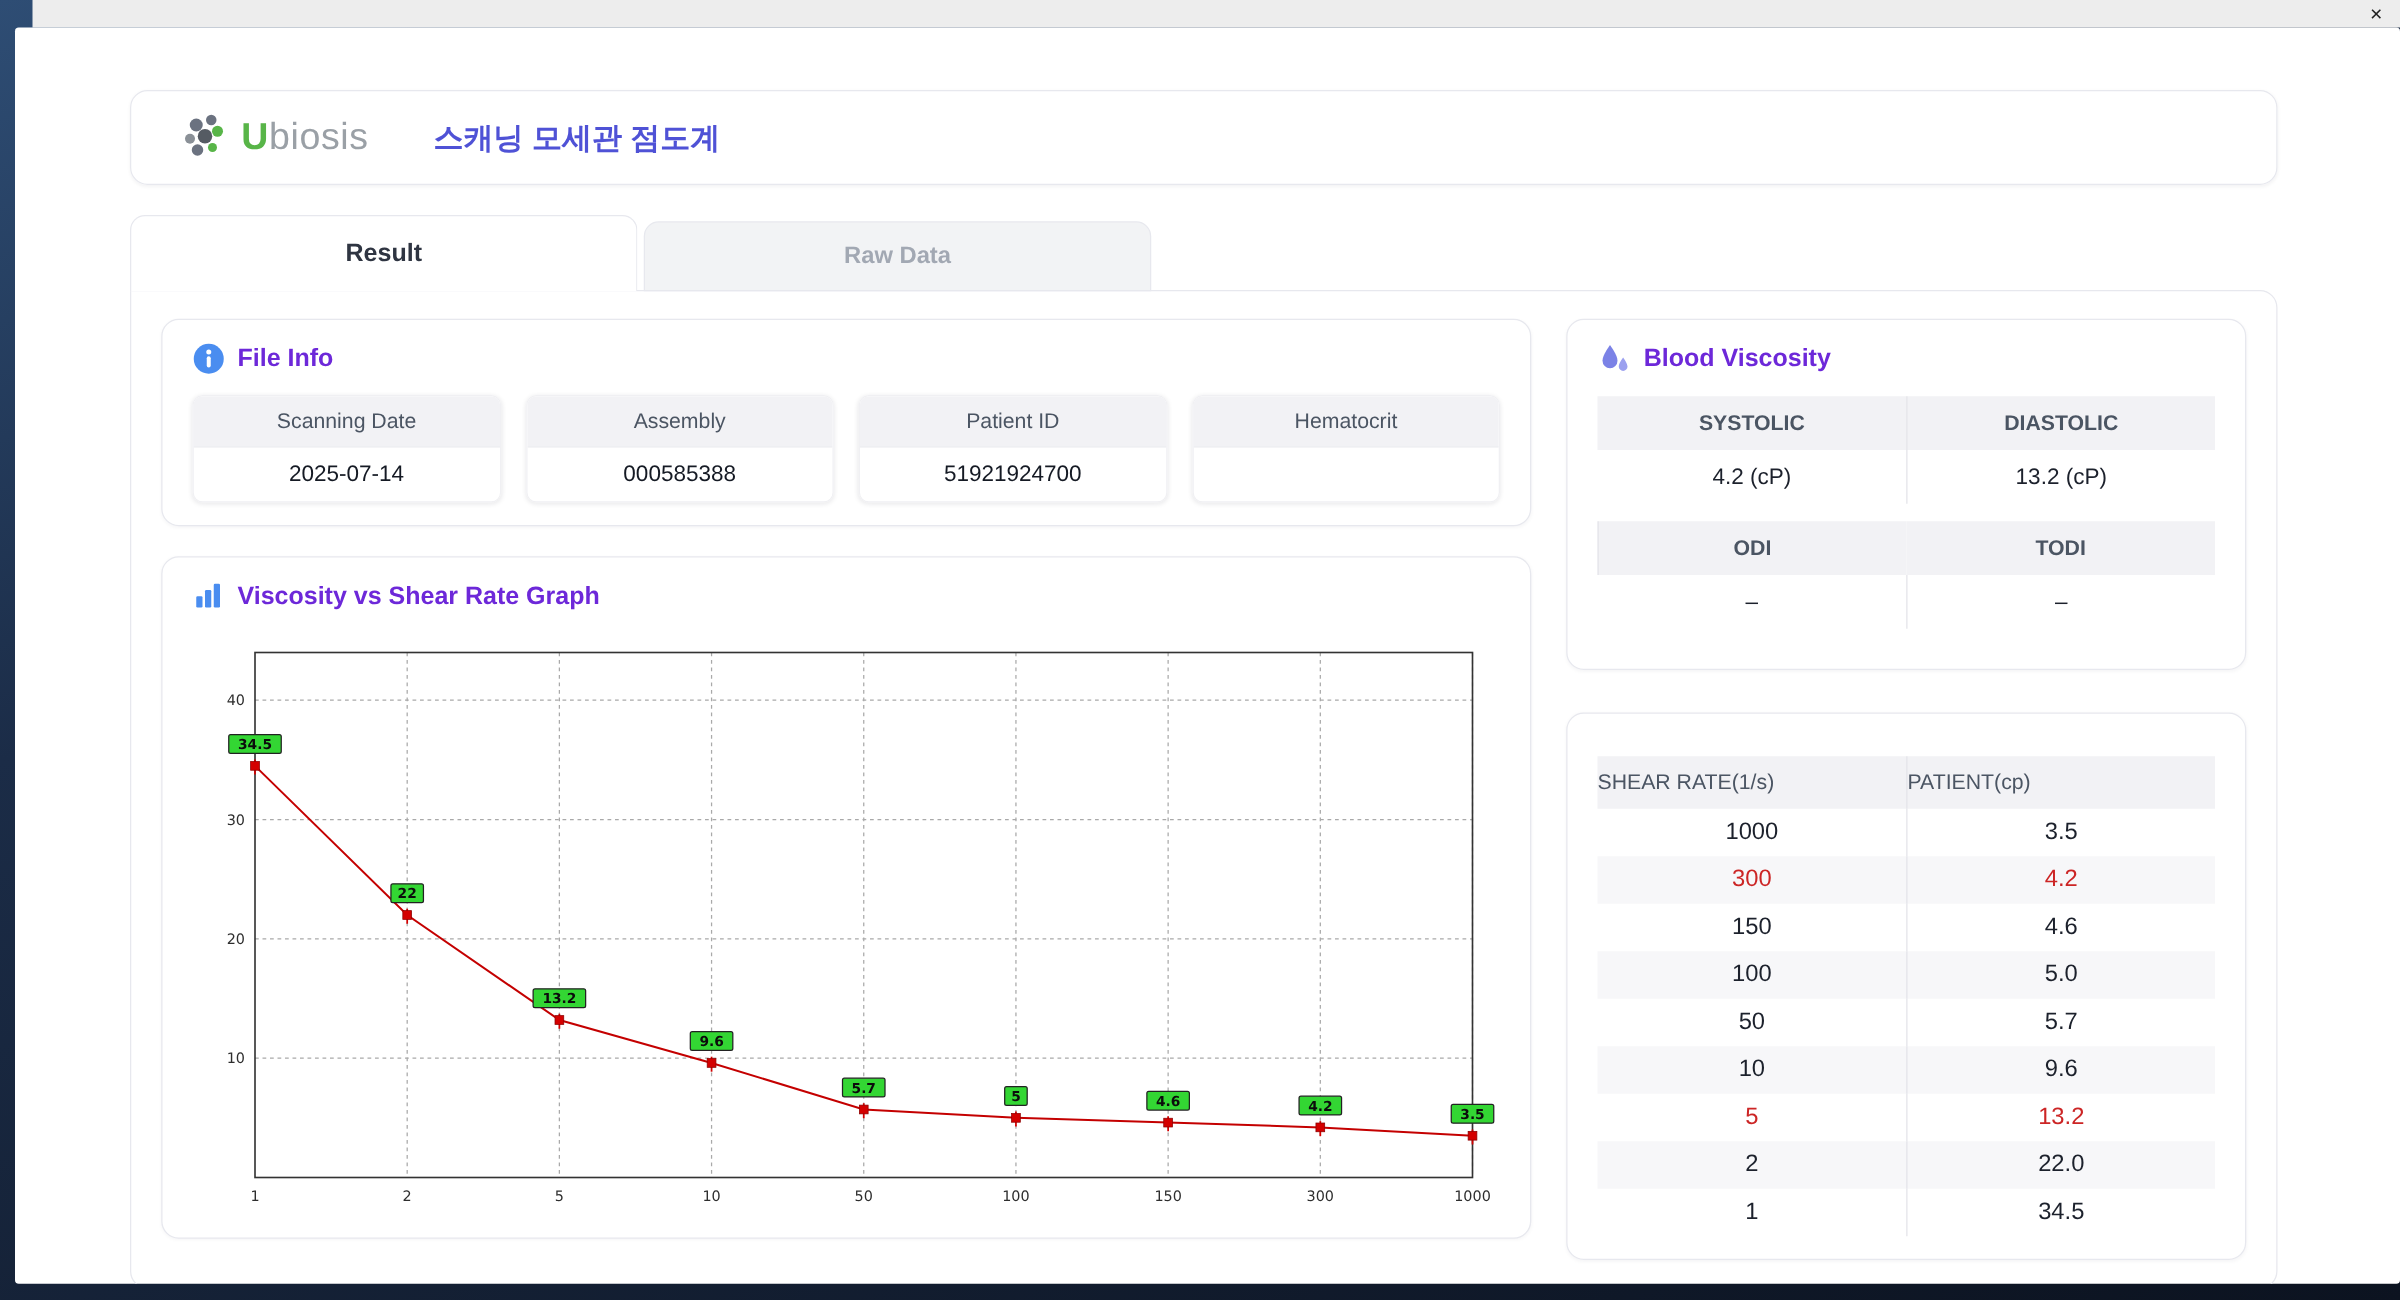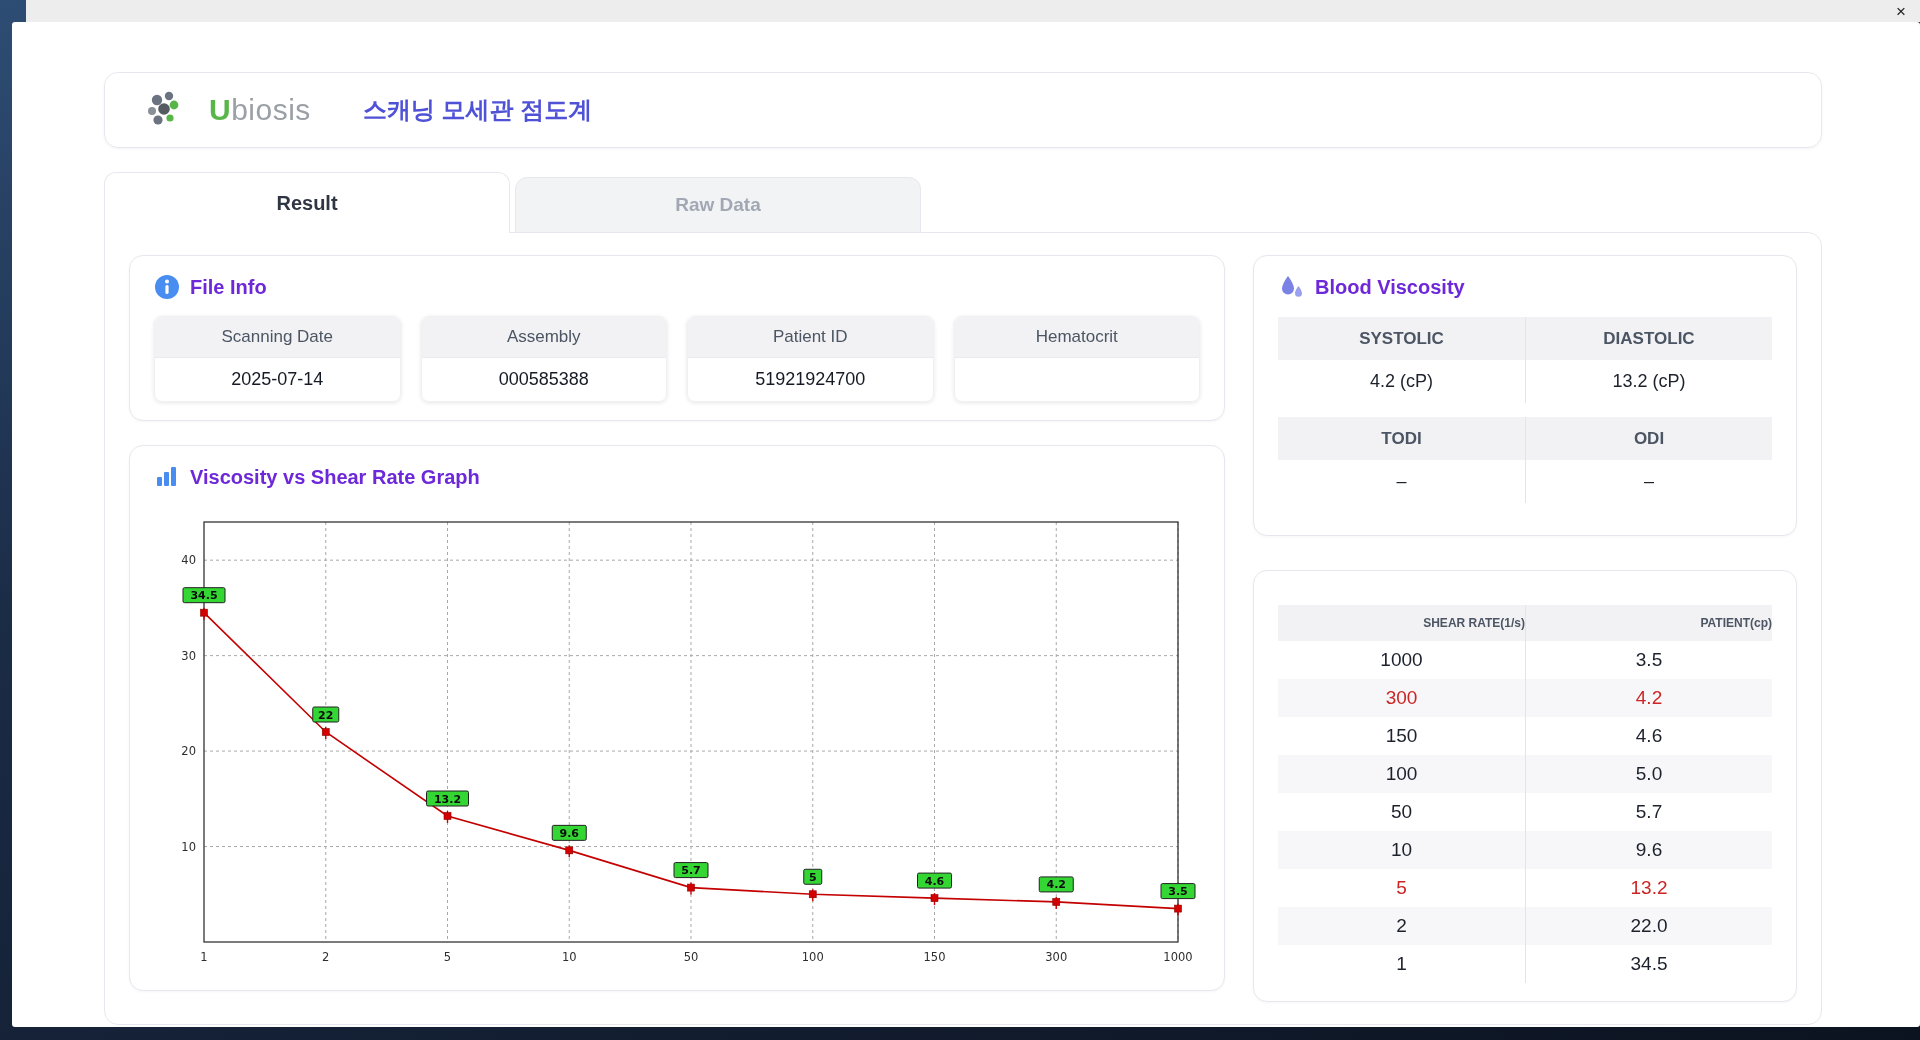--- a/index.html
+++ b/index.html
@@ -16,21 +16,21 @@
   .titlebar{position:absolute;top:0;left:26px;right:0;height:22px;background:#ededed;
     display:flex;justify-content:flex-end;align-items:center;padding-right:14px;}
   .close-btn{font-size:17px;line-height:1;color:#222;cursor:pointer;}
 
   .app{position:absolute;left:12px;right:0;top:22px;bottom:13px;background:#fff;
     border-radius:3px;overflow:hidden;}
   .content{padding:50px 98px 0 92px;}
 
   .header-card{height:76px;border:1px solid var(--border);border-radius:14px;
     box-shadow:0 1px 3px rgba(16,24,40,.05);display:flex;align-items:center;padding:0 38px;}
-  .logo{display:flex;align-items:center;gap:20px;}
+  .logo{display:flex;align-items:center;gap:4px;}
   .logo-text{font-size:30px;font-weight:500;color:var(--logo-grey);letter-spacing:.5px;}
   .logo-text .u{color:var(--logo-green);font-weight:600;}
   .app-title{margin-left:52px;font-size:24px;font-weight:700;color:var(--accent);}
 
   .tabs{display:flex;align-items:flex-end;margin-top:24px;margin-bottom:-1px;position:relative;z-index:2;}
   .tab{display:flex;align-items:center;justify-content:center;width:406px;cursor:pointer;
     border-radius:12px 12px 0 0;}
   .tab.active{height:61px;background:#fff;border:1px solid var(--border);border-bottom:none;
     font-size:20px;font-weight:700;color:#2f3542;}
   .tab.inactive{height:56px;margin-left:5px;background:#f2f3f5;border:1px solid var(--border);
@@ -71,21 +71,21 @@
   .bv-grid{margin-top:16px;}
   .bv-block{display:grid;grid-template-columns:1fr 1fr;margin-bottom:14px;}
   .bv-cell{display:flex;align-items:center;justify-content:center;height:43px;
     font-size:18px;color:var(--ink);}
   .bv-cell.head{background:var(--cell-grey);color:var(--head-text);font-weight:600;font-size:17px;}
   .bv-cell.col2{border-left:1px solid #e3e4e9;}
 
   .stable{margin-top:16px;}
   .stable-head,.stable-row{display:grid;grid-template-columns:1fr 1fr;}
   .stable-head{background:var(--cell-grey);}
-  .stable-hcell{text-align:right;padding:11px 0;font-size:12px;font-weight:700;color:var(--head-text);}
+  .stable-hcell{text-align:left;padding:11px 0;font-size:17px;font-weight:400;color:var(--head-text);}
   .stable-cell{text-align:center;padding:8px 0;font-size:19px;color:var(--ink);}
   .stable-hcell + .stable-hcell,.stable-cell + .stable-cell{border-left:1px solid #e3e4e9;}
   .stable-row.shaded{background:#f7f7f9;}
   .stable-row.red .stable-cell{color:var(--red);}
 </style>
 </head>
 <body>
 
 <div class="titlebar">
   <span class="close-btn">×</span>
@@ -238,22 +238,22 @@
             <span class="section-title">Blood Viscosity</span>
           </div>
           <div class="bv-grid">
             <div class="bv-block">
               <div class="bv-cell head">SYSTOLIC</div>
               <div class="bv-cell head col2">DIASTOLIC</div>
               <div class="bv-cell">4.2 (cP)</div>
               <div class="bv-cell col2">13.2 (cP)</div>
             </div>
             <div class="bv-block">
+              <div class="bv-cell head col2">ODI</div>
               <div class="bv-cell head">TODI</div>
-              <div class="bv-cell head col2">ODI</div>
               <div class="bv-cell">–</div>
               <div class="bv-cell col2">–</div>
             </div>
           </div>
         </div>
 
         <div class="card">
           <div class="stable">
             <div class="stable-head">
               <div class="stable-hcell">SHEAR RATE(1/s)</div>

